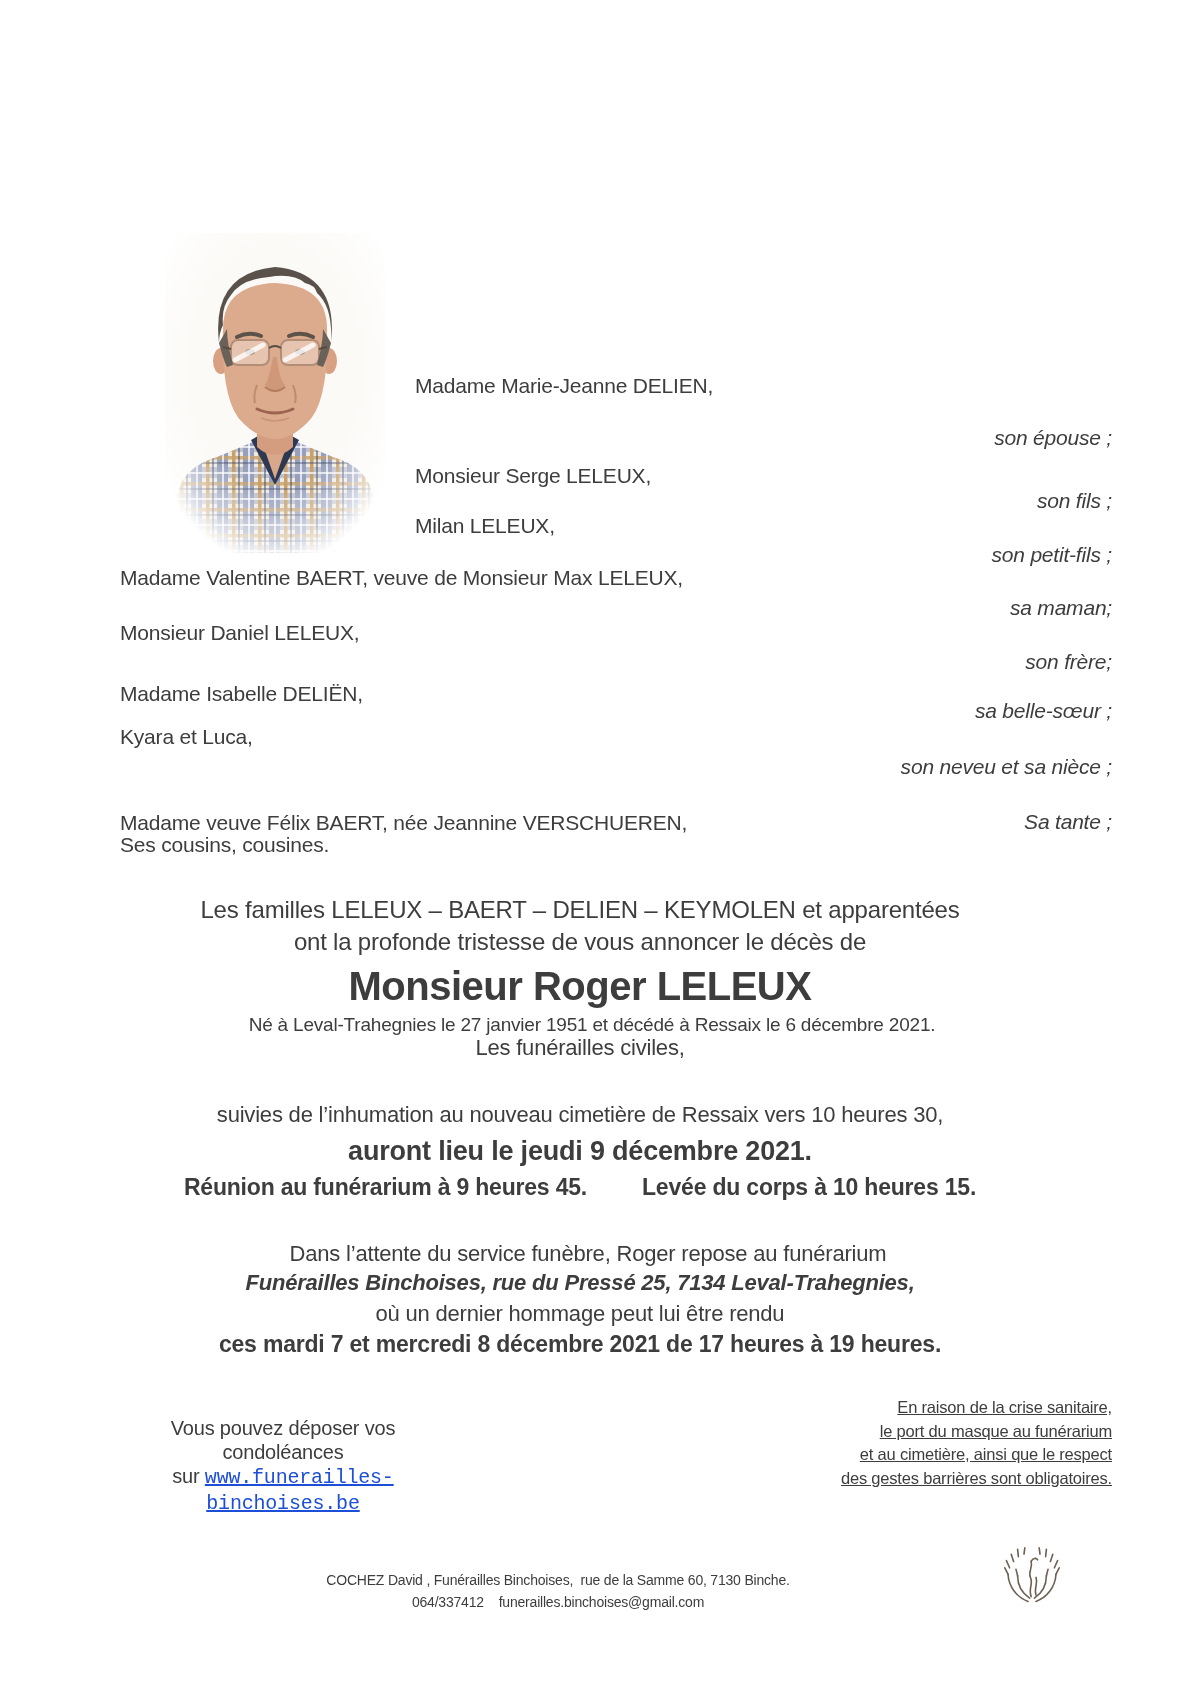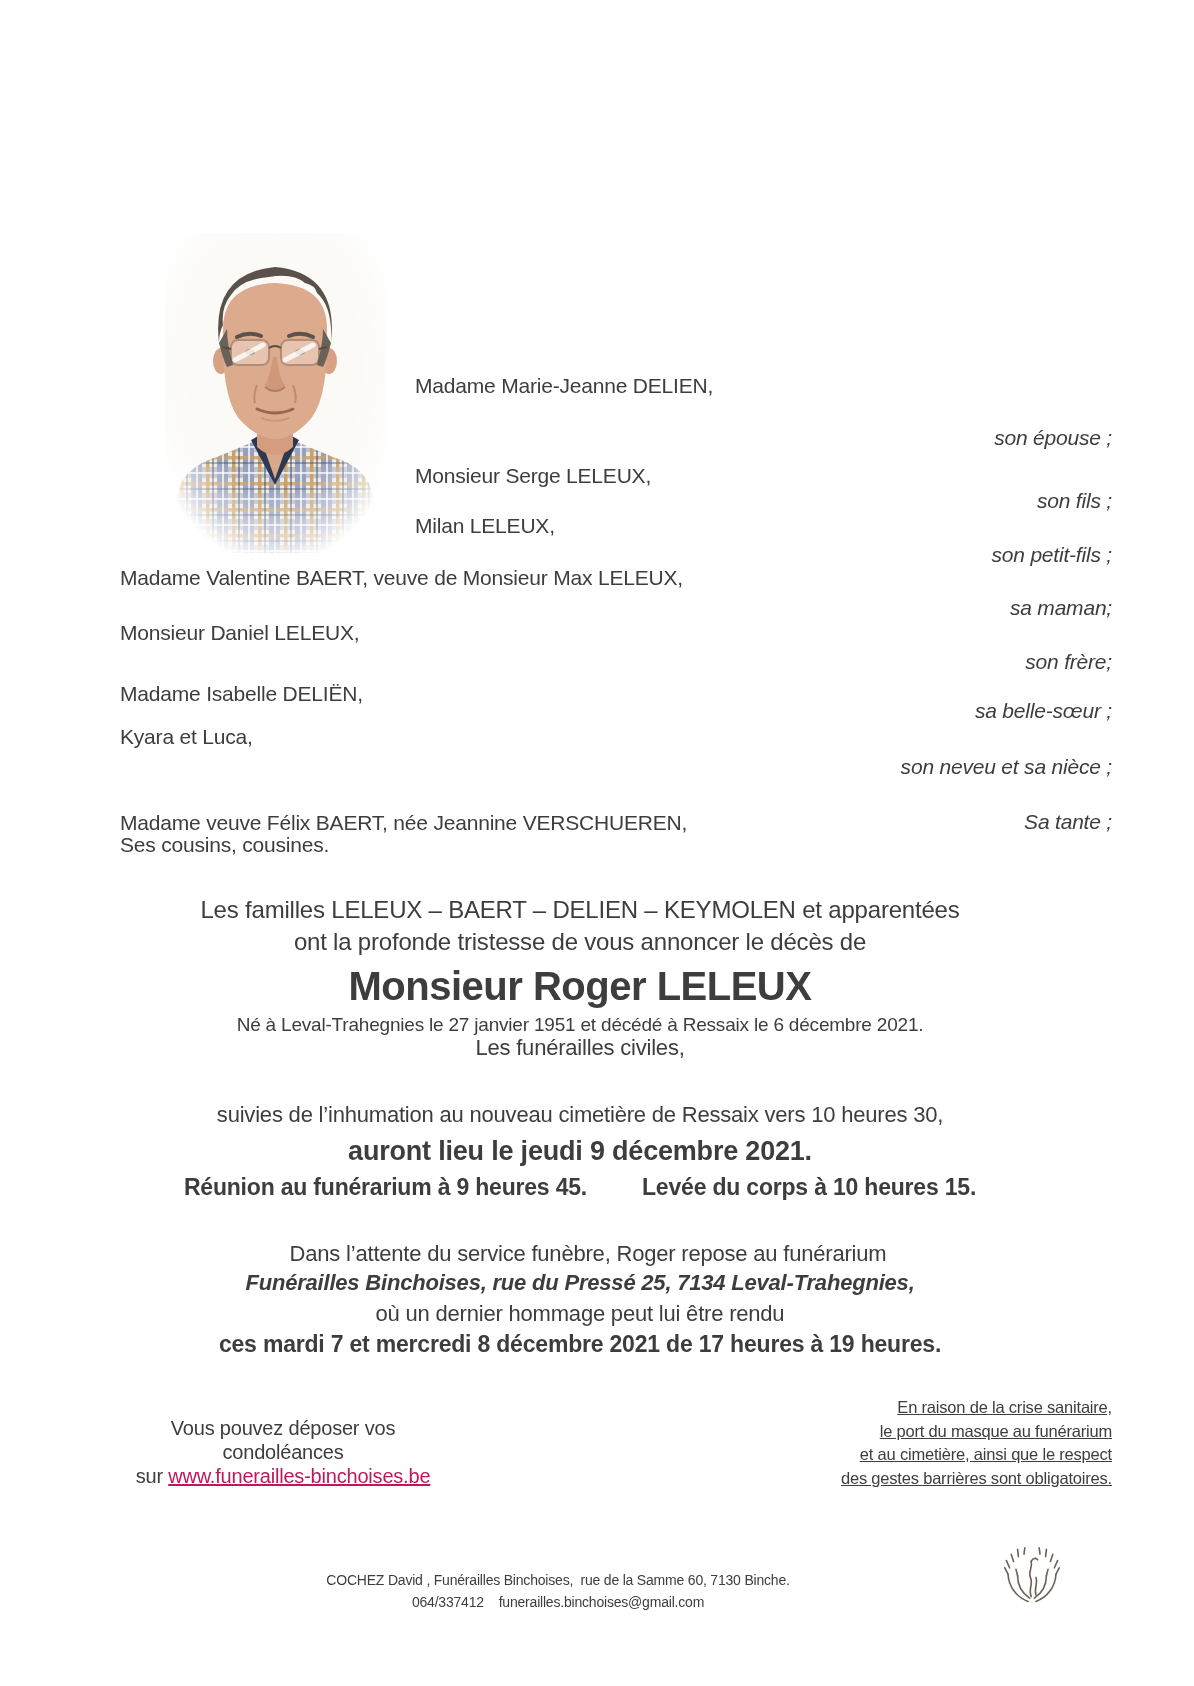--- a/index.html
+++ b/index.html
@@ -13,21 +13,21 @@
   .fam{font-size:24px;}
   .deceased{font-size:40px;font-weight:bold;letter-spacing:-0.5px;}
   .birth{font-size:19px;}
   .cer{font-size:22px;}
   .cer-big{font-size:27px;font-weight:bold;}
   .cer-meet{font-size:23px;font-weight:bold;display:flex;justify-content:center;gap:55px;}
   .visit-bi{font-size:22px;font-weight:bold;font-style:italic;}
   .visit-b{font-size:23px;font-weight:bold;}
   .condol{position:absolute;left:117px;top:1416px;width:332px;text-align:center;
           font-size:20px;line-height:24px;}
-  .condol a{color:#be185d;text-decoration:underline;cursor:pointer;}
+  .condol a{color:#1d4ed8;text-decoration:underline;cursor:pointer;font-family:Liberation Mono, monospace;}
   .covid{position:absolute;right:82px;top:1396px;text-align:right;
          font-size:16.5px;line-height:23.5px;}
   .covid div{text-decoration:underline;}
   .footer-wrap{position:absolute;left:0;width:1116px;text-align:center;
                font-size:14px;line-height:21px;white-space:pre;}
   .photo-box{position:absolute;left:165px;top:233px;width:220px;height:320px;}
   .logo-box{position:absolute;left:996px;top:1546px;width:72px;height:66px;}
 </style>
 </head>
 <body>
@@ -106,21 +106,21 @@
 <div class="abs rel" style="top:755px;">son neveu et sa nièce ;</div>
 
 <div class="abs name" style="left:120px;top:811px;">Madame veuve Félix BAERT, née Jeannine VERSCHUEREN,</div>
 <div class="abs rel" style="top:810px;">Sa tante ;</div>
 
 <div class="abs name" style="left:120px;top:833px;">Ses cousins, cousines.</div>
 
 <div class="center-wrap fam" style="top:896px;">Les familles LELEUX – BAERT – DELIEN – KEYMOLEN et apparentées</div>
 <div class="center-wrap fam" style="top:928px;">ont la profonde tristesse de vous annoncer le décès de</div>
 <div class="center-wrap deceased" style="top:964px;">Monsieur Roger LELEUX</div>
-<div class="center-wrap birth" style="top:1014px;">Né à Leval-Trahegnies le 27 janvier 1951 et décédé à Ressaix le 6 décembre 2021.</div>
+<div class="center-wrap birth" style="top:1014px;padding-left:12px;">Né à Leval-Trahegnies le 27 janvier 1951 et décédé à Ressaix le 6 décembre 2021.</div>
 
 <div class="center-wrap cer" style="top:1035px;">Les funérailles civiles,</div>
 <div class="center-wrap cer" style="top:1102px;">suivies de l’inhumation au nouveau cimetière de Ressaix vers 10 heures 30,</div>
 <div class="center-wrap cer-big" style="top:1136px;">auront lieu le jeudi 9 décembre 2021.</div>
 <div class="center-wrap cer-meet" style="top:1174px;">
   <span>Réunion au funérarium à 9 heures 45.</span>
   <span>Levée du corps à 10 heures 15.</span>
 </div>
 
 <div class="center-wrap cer" style="top:1241px;padding-left:8px;">Dans l’attente du service funèbre, Roger repose au funérarium</div>

